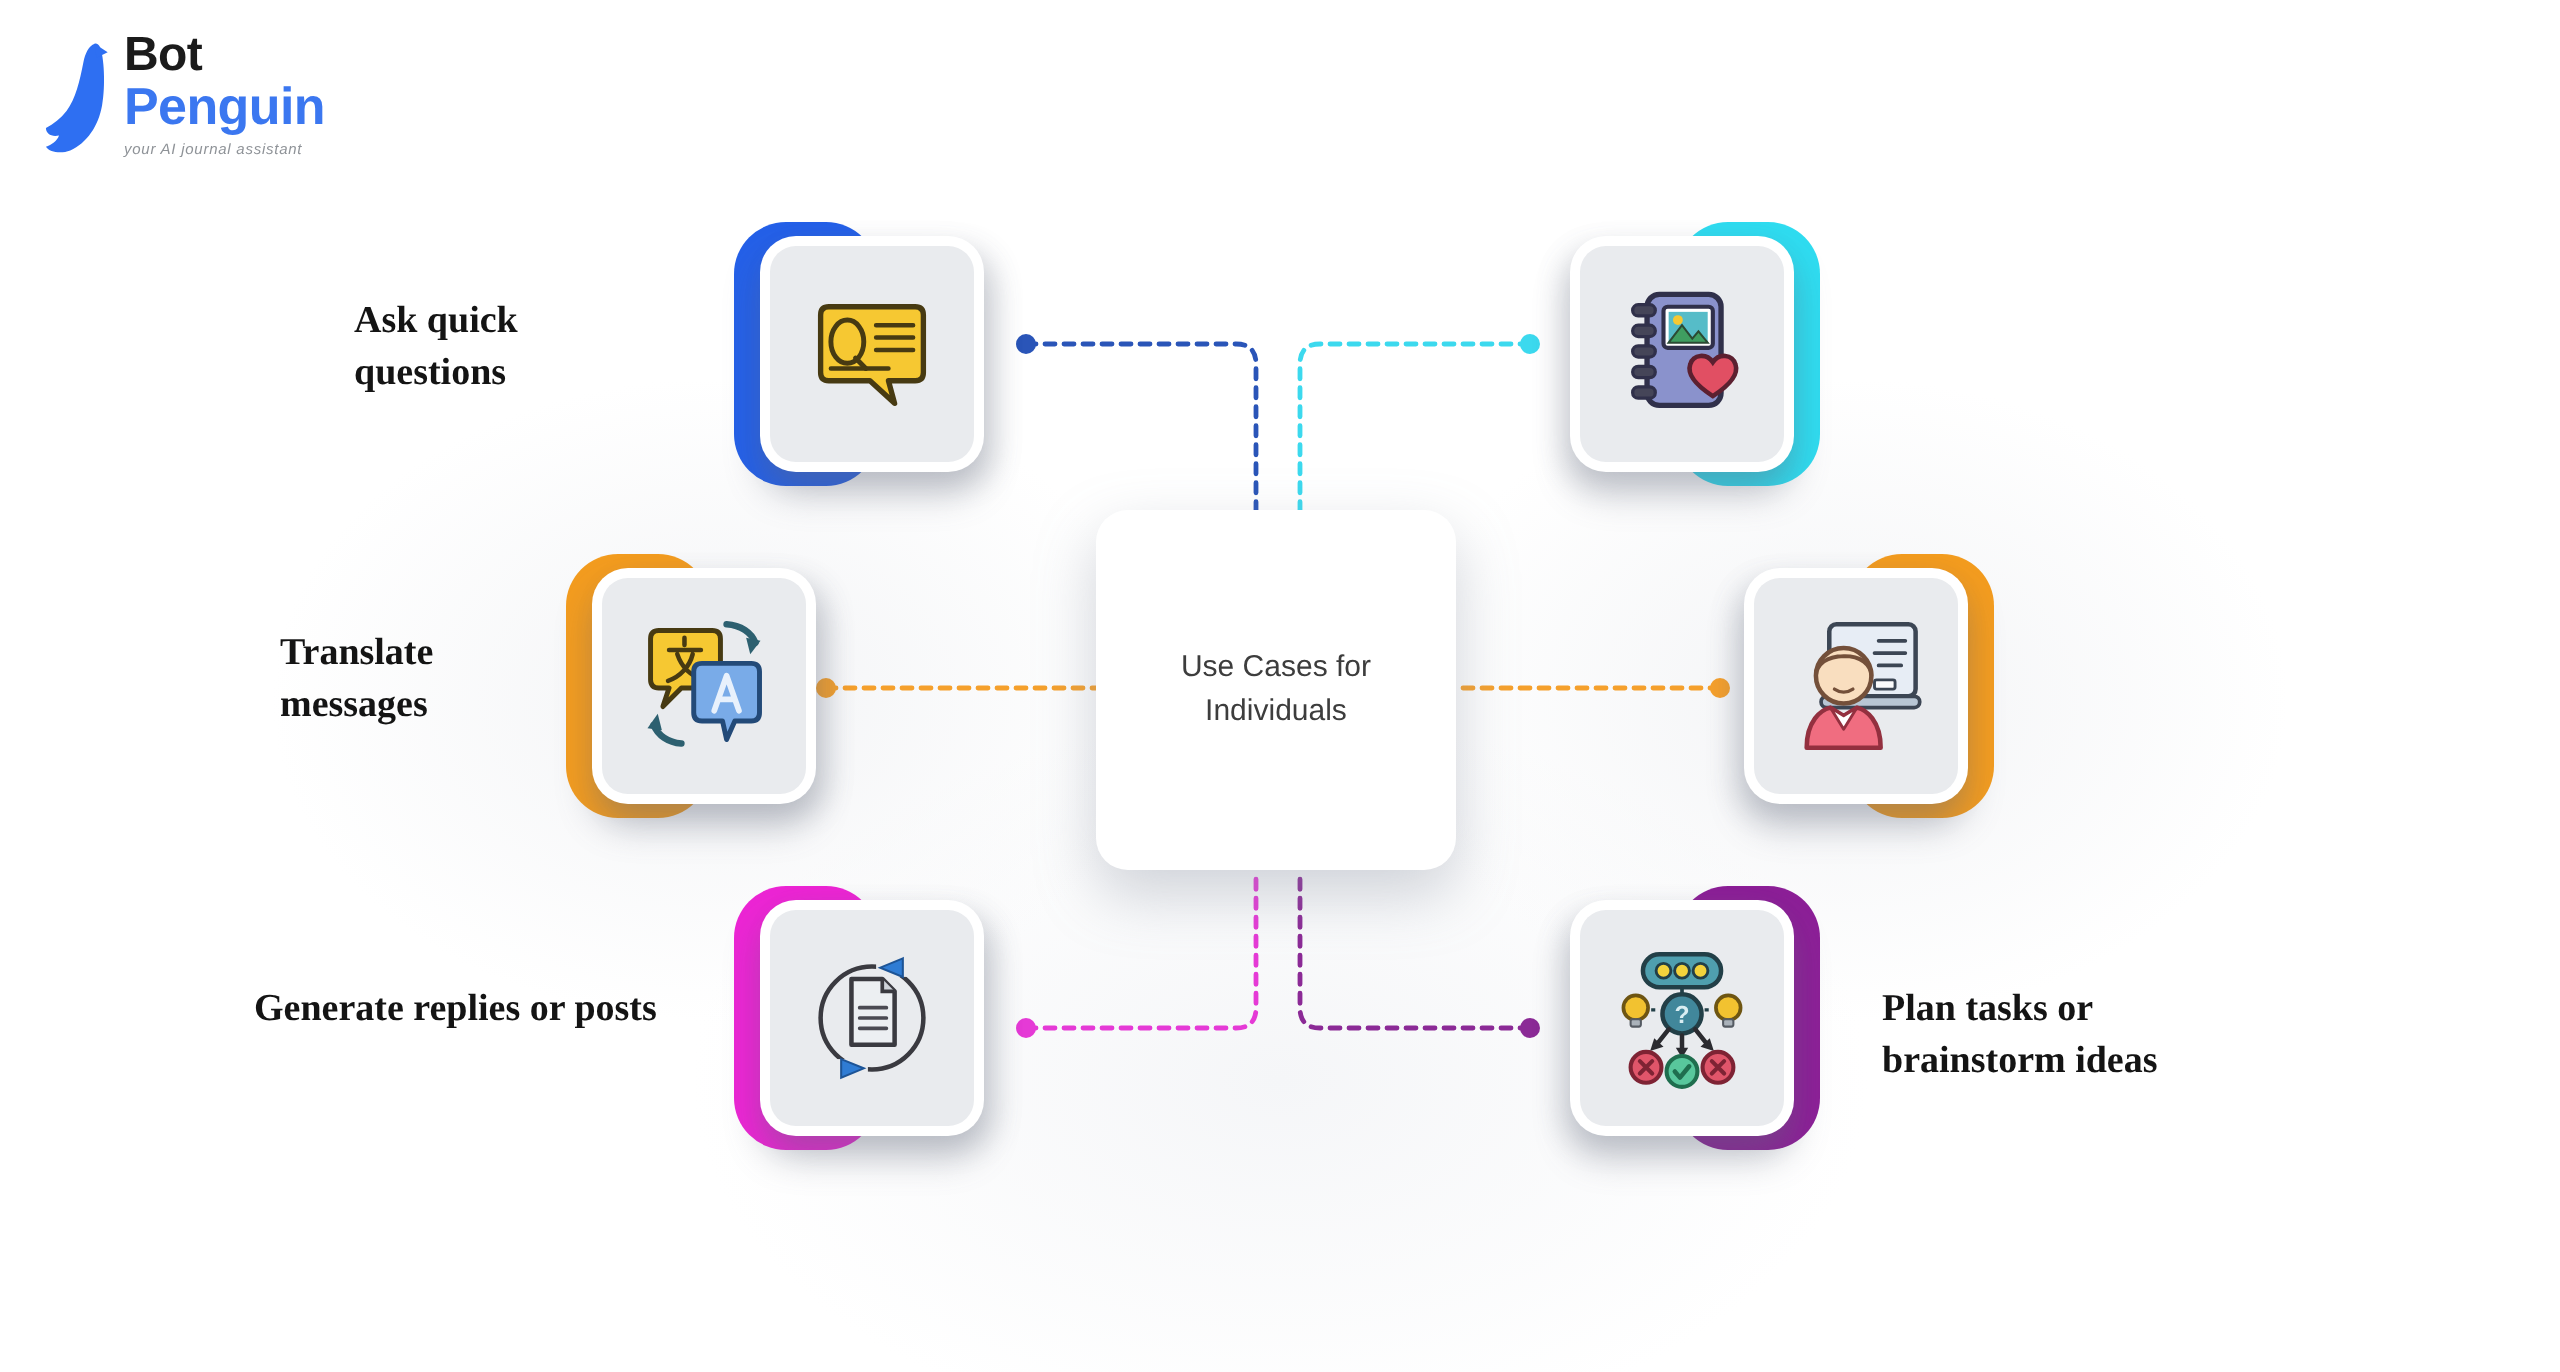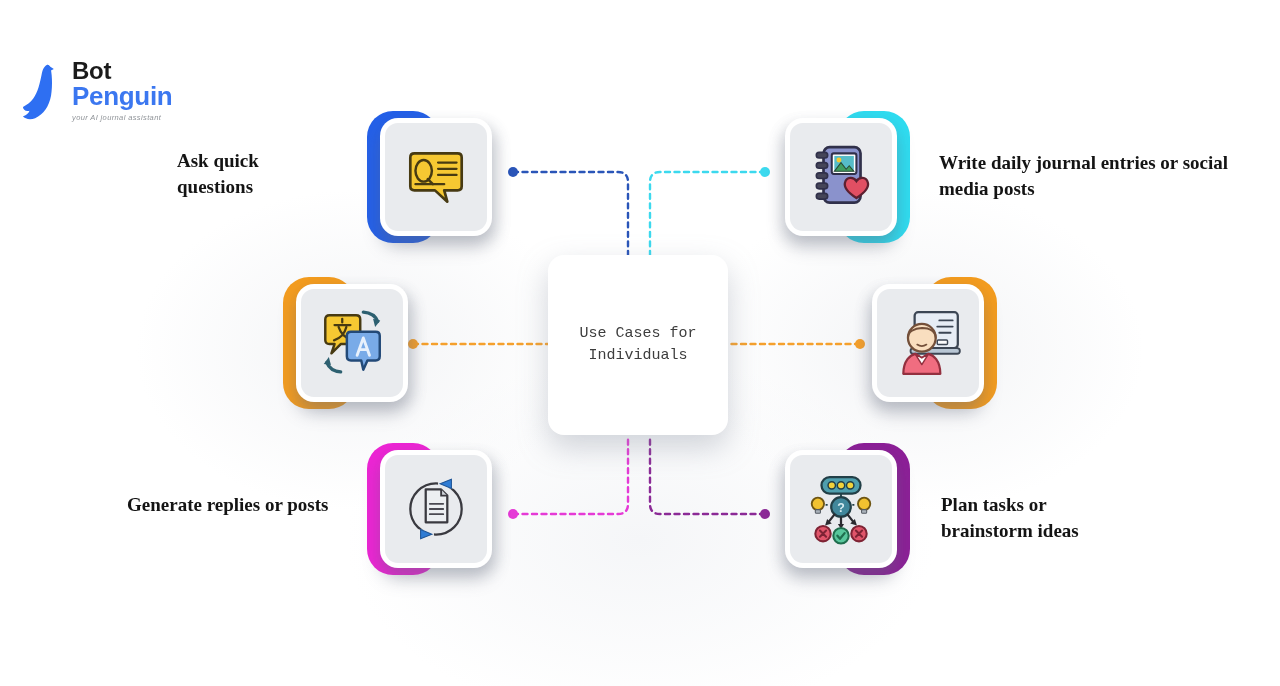--- a/index.html
+++ b/index.html
@@ -6,33 +6,33 @@
   .stage{
     position:relative;width:1280px;height:686px;overflow:hidden;
     font-family:"Liberation Sans",sans-serif;
     background:
       radial-gradient(320px 230px at 360px 350px, #f3f4f6 0%, rgba(255,255,255,0) 70%),
       radial-gradient(320px 230px at 920px 350px, #f3f4f6 0%, rgba(255,255,255,0) 70%),
       radial-gradient(420px 260px at 640px 540px, #f5f6f8 0%, rgba(255,255,255,0) 70%),
       #ffffff;
   }
   
-  .logo{position:absolute;left:18px;top:16px;display:flex;align-items:flex-start;gap:16px;margin-top:43px;}
+  .logo{position:absolute;left:18px;top:16px;display:flex;align-items:flex-start;gap:6px;}
   .logo svg{width:38px;height:58px;margin-top:4px;}
   .logo-bot{font-size:24px;font-weight:800;color:#1b1b1b;line-height:1.0;letter-spacing:-0.3px;}
   .logo-penguin{font-size:26px;font-weight:800;color:#3b77f0;line-height:1.0;letter-spacing:-0.3px;}
   .logo-tagline{font-size:7.5px;font-style:italic;color:#8f9398;letter-spacing:.05em;margin-top:4px;white-space:nowrap;}
   
   .wires{position:absolute;left:0;top:0;width:1280px;height:686px;pointer-events:none;}
   .wires path{fill:none;stroke-width:2.4;stroke-dasharray:5 4.5;stroke-linecap:round;}
   
   .center-card{
     position:absolute;left:548px;top:255px;width:180px;height:180px;background:#fff;
     border-radius:16px;box-shadow:0 12px 30px rgba(135,142,158,.38);
-    display:flex;align-items:center;justify-content:center;text-align:center;font-family:Liberation Mono, monospace;
+    display:flex;align-items:center;justify-content:center;text-align:center;
   }
   .center-card span{width:118px;font-size:15px;color:#3d3d3d;line-height:1.45;}
   
   .usecase{position:absolute;width:125px;height:132px;}
   .accent{position:absolute;top:0;width:72px;height:132px;border-radius:26px;}
   .usecase.left  .accent{left:0;}
   .usecase.right .accent{right:0;}
   .card{
     position:absolute;top:7px;width:112px;height:118px;box-sizing:border-box;
     background:#fff;border-radius:18px;padding:5px;
@@ -209,17 +209,17 @@
           <circle cx="36" cy="62" r="7.5" fill="#58c79c" stroke="#1f6e4e" stroke-width="2"></circle>
           <path d="M32.5 62 L35 65 L39.5 59.5" stroke="#1f6e4e" stroke-width="2.2" fill="none" stroke-linecap="round" stroke-linejoin="round"></path>
           <circle cx="53.5" cy="60" r="7.5" fill="#e0556a" stroke="#7e2334" stroke-width="2"></circle>
           <path d="M50.5 57 L56.5 63 M56.5 57 L50.5 63" stroke="#7e2334" stroke-width="2" stroke-linecap="round"></path>
         </svg>
       </div>
     </div>
   </div>
 
   <div class="uc-label" style="left:177px;top:148px;width:140px">Ask quick questions</div>
-  <div class="uc-label" style="left:939px;top:150px;width:300px">Write daily journal entries or social media posts</div>
+  <div class="uc-label" style="left:140px;top:314px;width:120px">Translate messages</div>
   <div class="uc-label" style="left:127px;top:492px;width:240px">Generate replies or posts</div>
   <div class="uc-label" style="left:941px;top:492px;width:200px">Plan tasks or brainstorm ideas</div>
 
 </div>
 
 </body></html>

